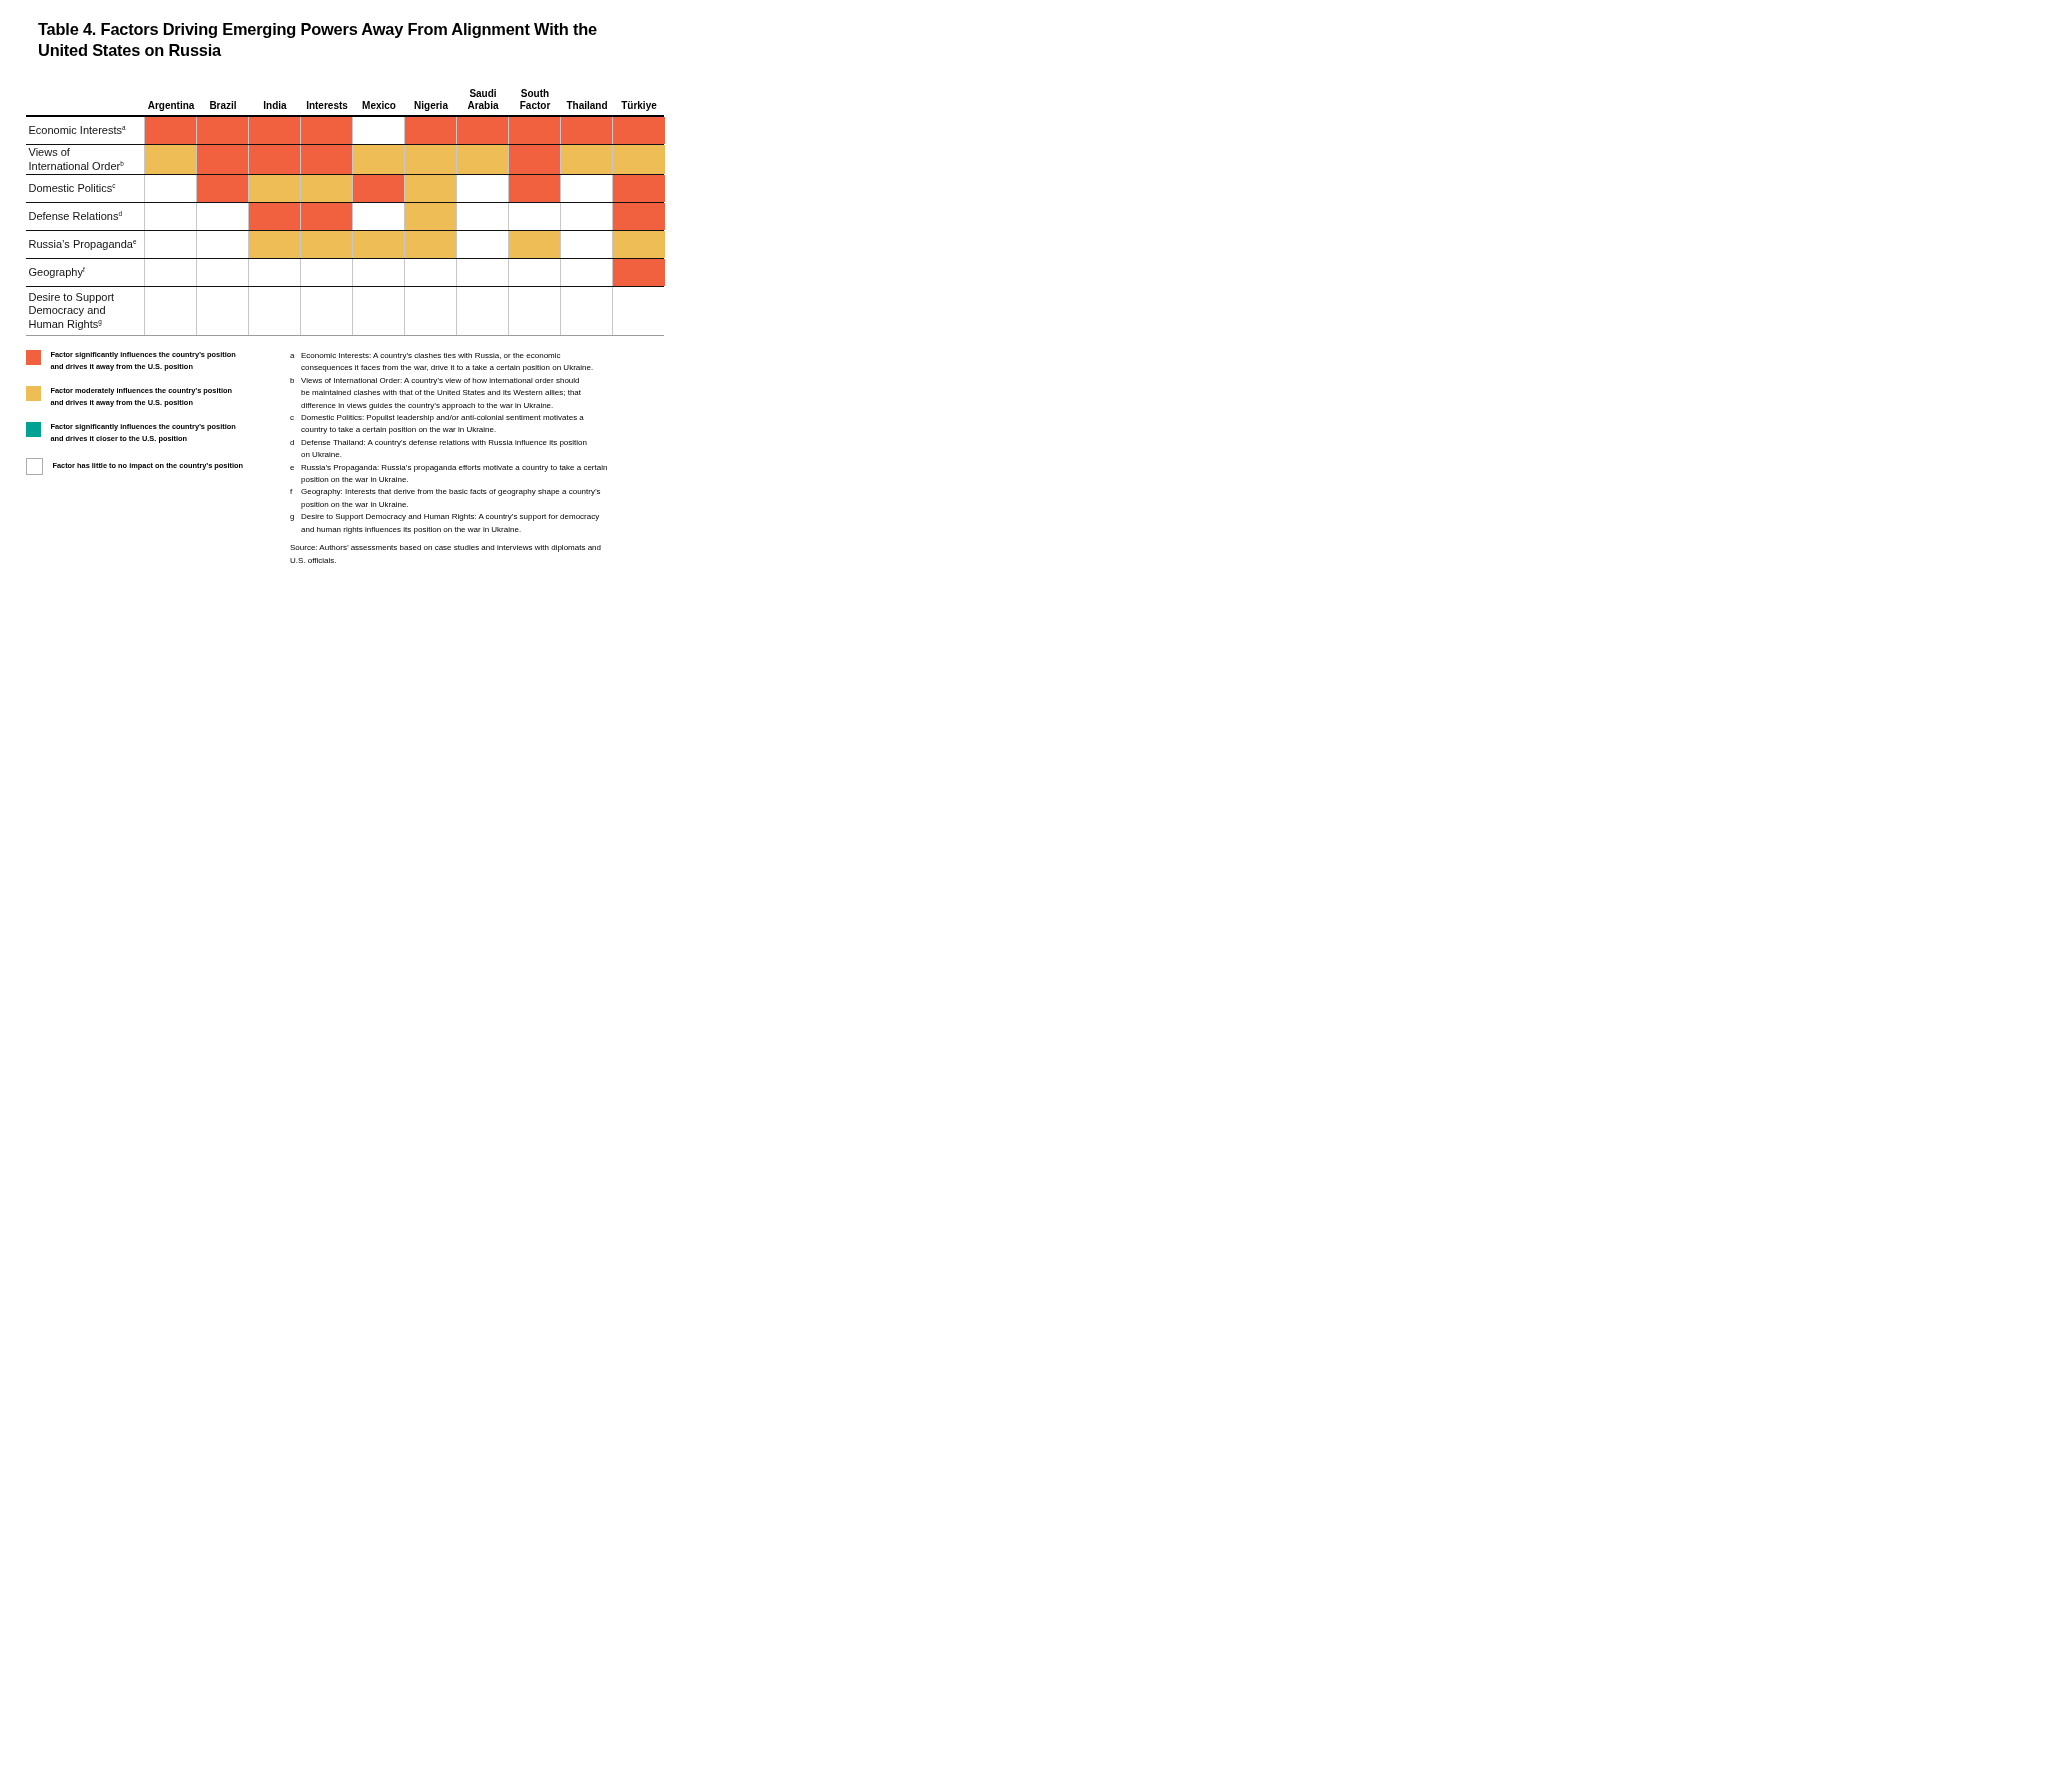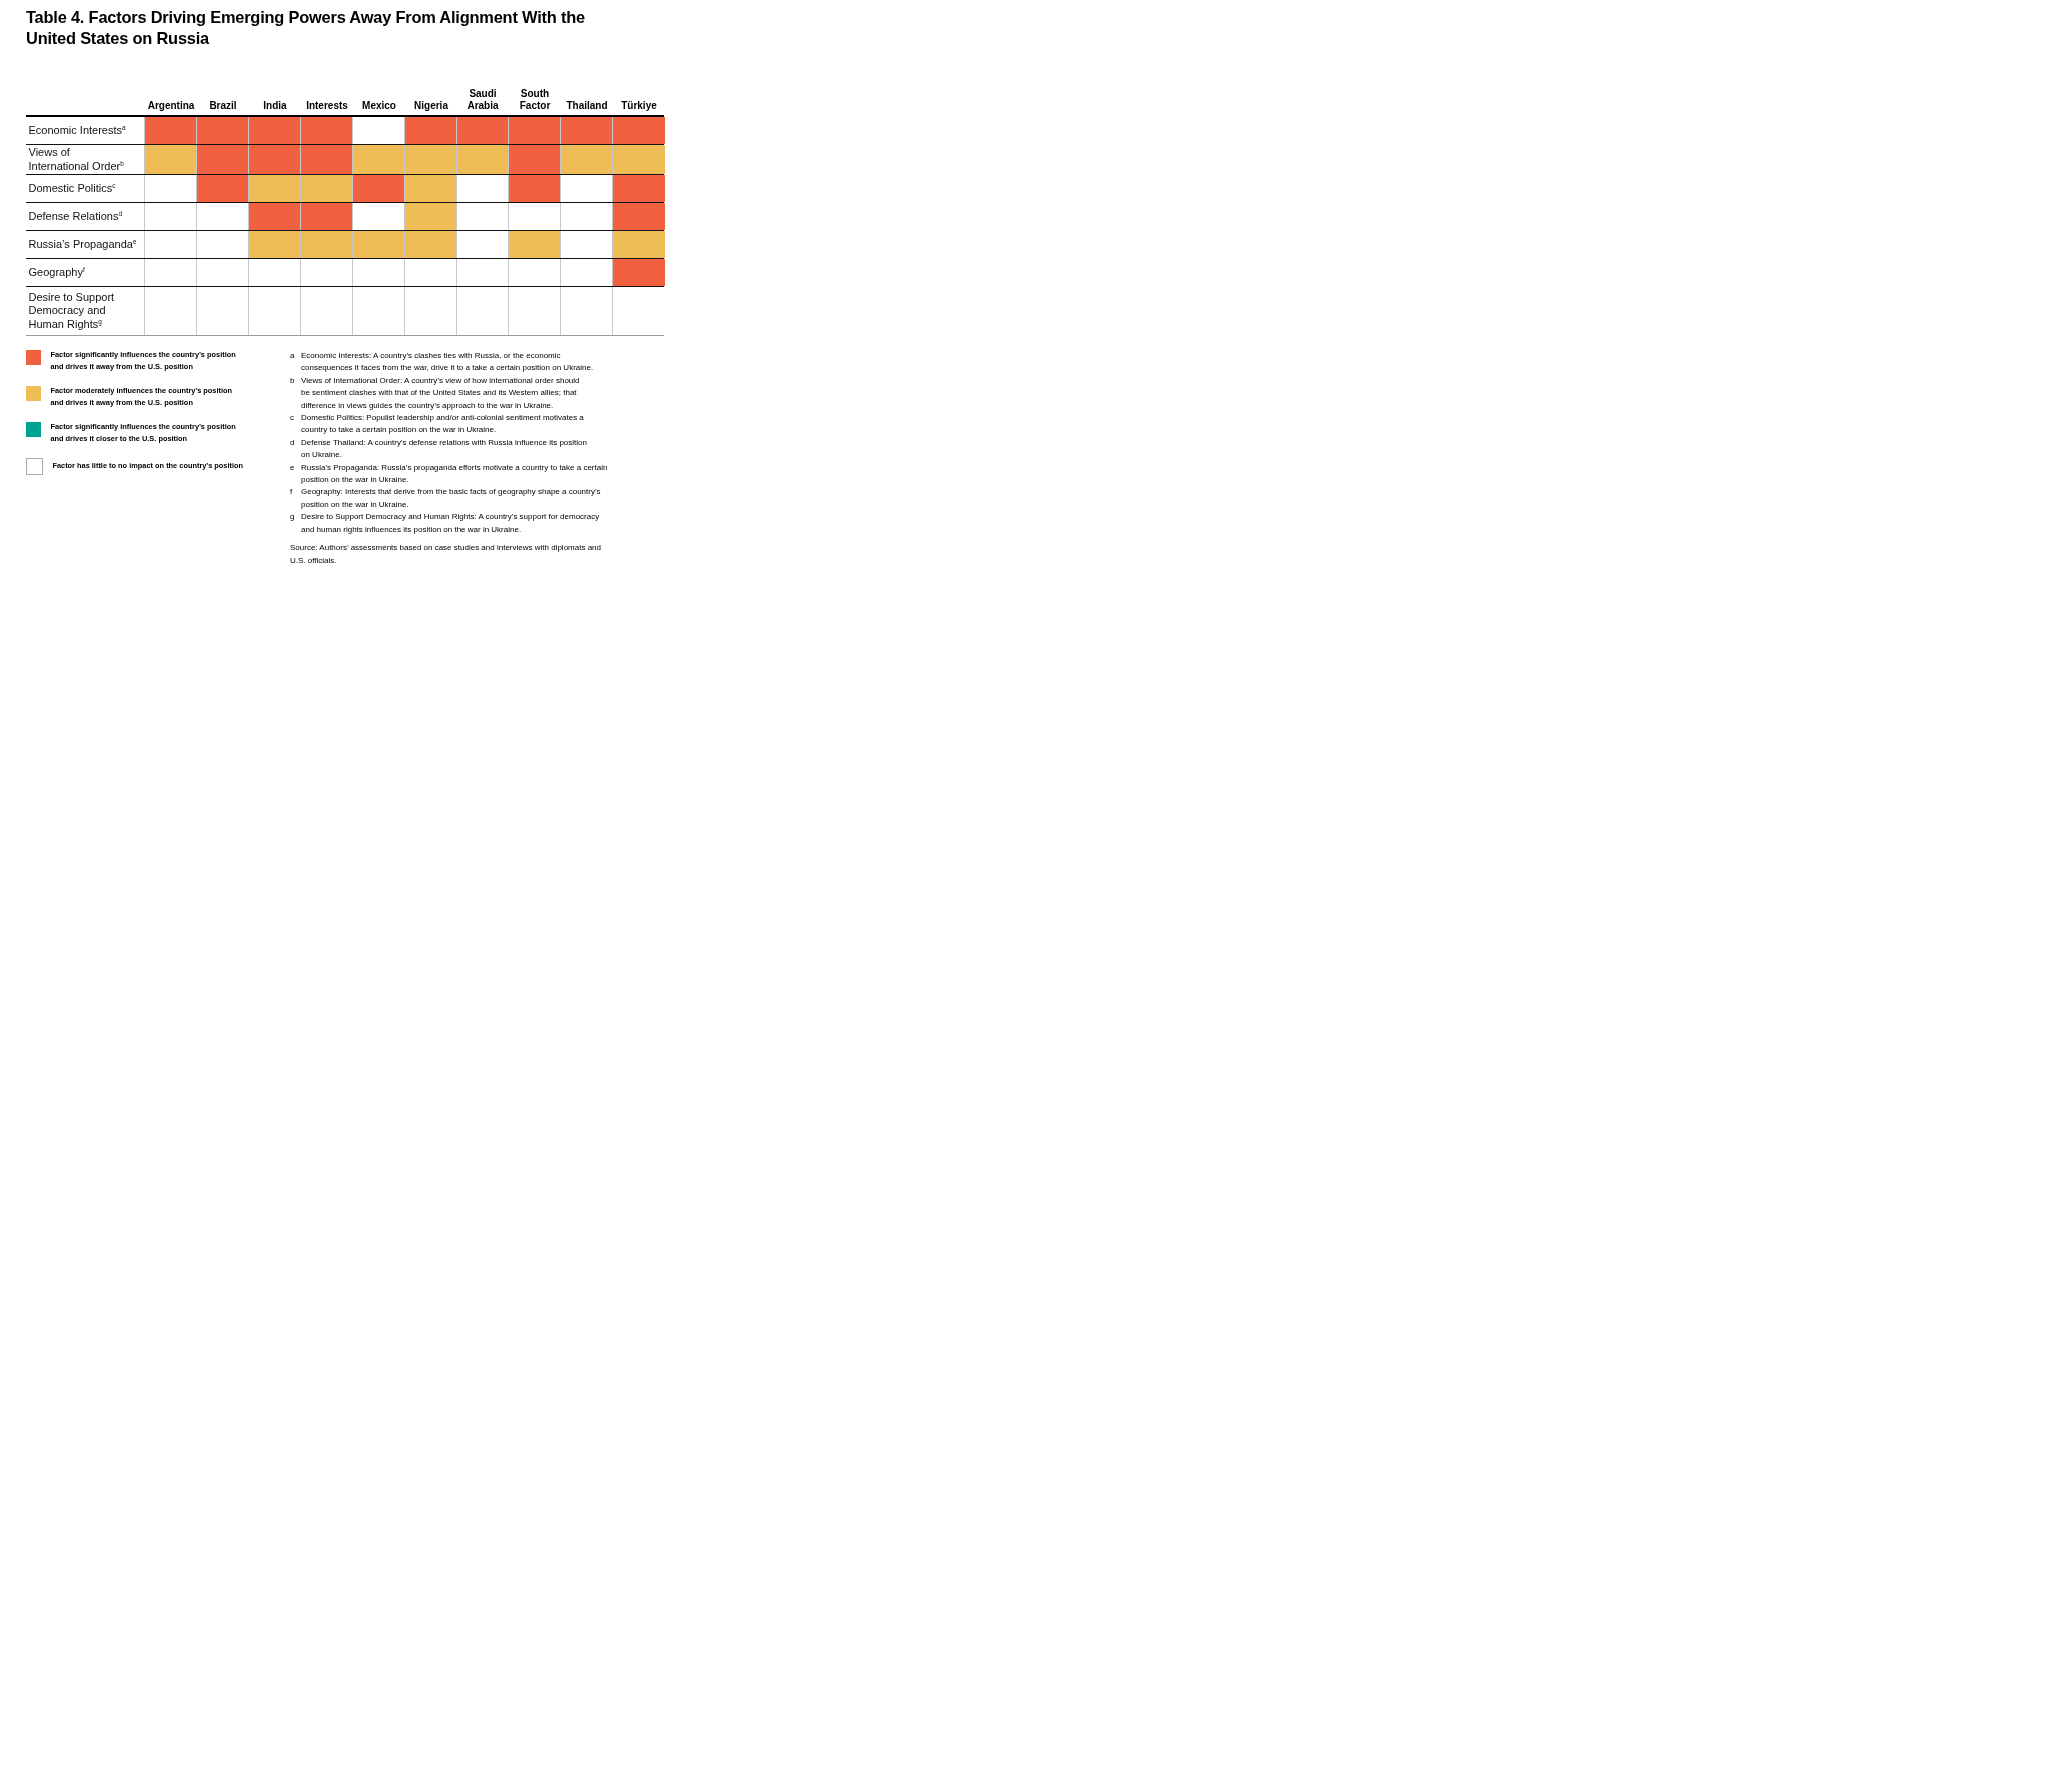--- a/index.html
+++ b/index.html
@@ -1,19 +1,19 @@
 <!DOCTYPE html>
 <html style="font-size:8px"><head>
 <meta charset="utf-8">
 <style>
   html,body{margin:0;padding:0;background:#fff;}
   body{font-family:"Liberation Sans",sans-serif;color:#000;}
   .page{position:relative;width:689px;height:592px;background:#fff;overflow:hidden;}
 
-  .title{position:absolute;left:26px;top:7px;margin:0;font-size:16.4px;line-height:21px;
+  .title{position:absolute;left:26px;top:7px;margin:12px;font-size:16.4px;line-height:21px;
          font-weight:bold;letter-spacing:-0.2px;white-space:pre-line;}
 
   .table{position:absolute;left:26px;top:88px;width:638px;}
   .thead{display:grid;grid-template-columns:119px repeat(10,52px);height:27px;align-items:end;}
   .col-header{font-weight:bold;font-size:10px;line-height:12px;text-align:center;
               white-space:pre-line;padding-bottom:3px;}
   .tbody{border-top:2px solid #000;border-bottom:0.5px solid #9b9b9b;}
   .trow{display:grid;grid-template-columns:119px repeat(10,52px);height:27px;
         border-top:0.7px solid #111;}
   .trow:first-child{border-top:none;}
@@ -197,21 +197,21 @@
   <div class="notes">
     <div id="footnotes">
         <div class="fnrow">
           <div class="fletter">a</div>
           <div class="ftext">Economic Interests: A country’s clashes ties with Russia, or the economic
 consequences it faces from the war, drive it to a take a certain position on Ukraine.</div>
         </div>
         <div class="fnrow">
           <div class="fletter">b</div>
           <div class="ftext">Views of International Order: A country’s view of how international order should
-be sentiment clashes with that of the United States and its Western allies; that
+be maintained clashes with that of the United States and its Western allies; that
 difference in views guides the country’s approach to the war in Ukraine.</div>
         </div>
         <div class="fnrow">
           <div class="fletter">c</div>
           <div class="ftext">Domestic Politics: Populist leadership and/or anti-colonial sentiment motivates a
 country to take a certain position on the war in Ukraine.</div>
         </div>
         <div class="fnrow">
           <div class="fletter">d</div>
           <div class="ftext">Defense Thailand: A country's defense relations with Russia influence its position

